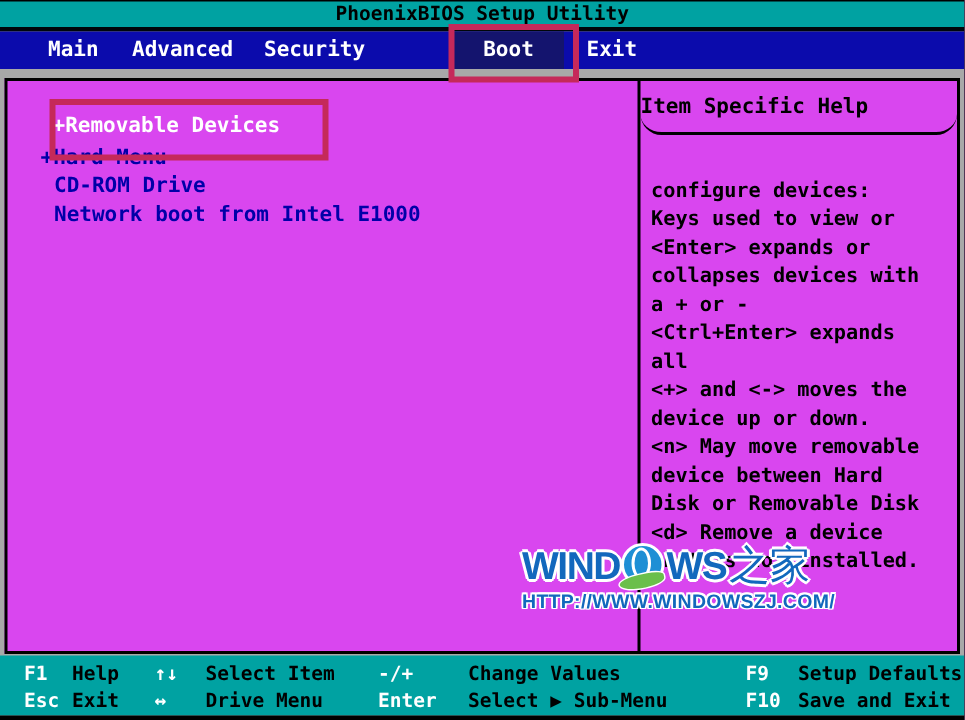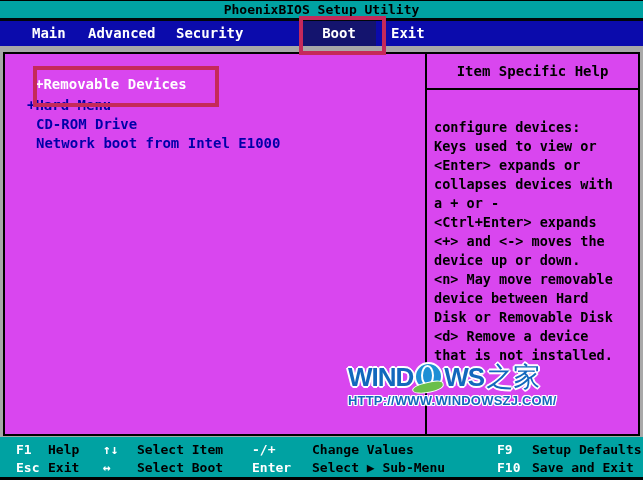--- a/index.html
+++ b/index.html
@@ -39,22 +39,23 @@
   .bl-0{left:30px;top:22px;color:#fff;}
   .bl-1{left:22px;top:43px;}
   .bl-2{left:31px;top:62px;}
   .bl-3{left:31px;top:81px;}
   
   .help-panel{
     position:absolute;right:0;top:0;width:213px;height:100%;
     box-sizing:border-box;border-left:2px solid #000;
   }
   .help-title{
-    height:34px;line-height:34px;text-align:center;color:#000;font-size:14px;
+    height:34px;line-height:34px;color:#000;font-size:14px;
     border-bottom:2px solid #000;
+    border-radius:14px;
   }
   .help-body{padding:28px 0 0 7px;color:#000;font-size:13.5px;}
   .help-body div{line-height:19px;white-space:nowrap;}
   
   .hlbox{position:absolute;border:4px solid #c5295a;z-index:40;}
   .hl-boot{left:299px;top:16px;width:79px;height:31px;}
   .hl-removable{left:33px;top:66px;width:178px;height:33px;}
   
   .watermark{position:absolute;left:348px;top:361px;z-index:50;font-family:"Liberation Sans",sans-serif;}
   .wm-row{display:flex;align-items:center;height:31px;}
@@ -129,20 +130,21 @@
 
     <div class="help-panel">
       <div class="help-title">Item Specific Help</div>
       <div class="help-body">
         <div>configure devices:</div>
         <div>Keys used to view or</div>
         <div>&lt;Enter&gt; expands or</div>
         <div>collapses devices with</div>
         <div>a + or -</div>
         <div>&lt;Ctrl+Enter&gt; expands</div>
+        <div>all</div>
         <div>&lt;+&gt; and &lt;-&gt; moves the</div>
         <div>device up or down.</div>
         <div>&lt;n&gt; May move removable</div>
         <div>device between Hard</div>
         <div>Disk or Removable Disk</div>
         <div>&lt;d&gt; Remove a device</div>
         <div>that is not installed.</div>
       </div>
     </div>
   </div>
@@ -168,21 +170,21 @@
       <span class="fl c1l">Select Item</span>
       <span class="fk c2k">-/+</span>
       <span class="fl c2l">Change Values</span>
       <span class="fk c3k">F9</span>
       <span class="fl c3l">Setup Defaults</span>
     </div>
     <div class="fr fr-1">
       <span class="fk c0k">Esc</span>
       <span class="fl c0l">Exit</span>
       <span class="fk c1k">↔</span>
-      <span class="fl c1l">Select Boot</span>
+      <span class="fl c1l">Drive Menu</span>
       <span class="fk c2k">Enter</span>
       <span class="fl c2l">Select ▶ Sub-Menu</span>
       <span class="fk c3k">F10</span>
       <span class="fl c3l">Save and Exit</span>
     </div>
   </div>
   <div class="botblack"></div>
 
 </div>
 

